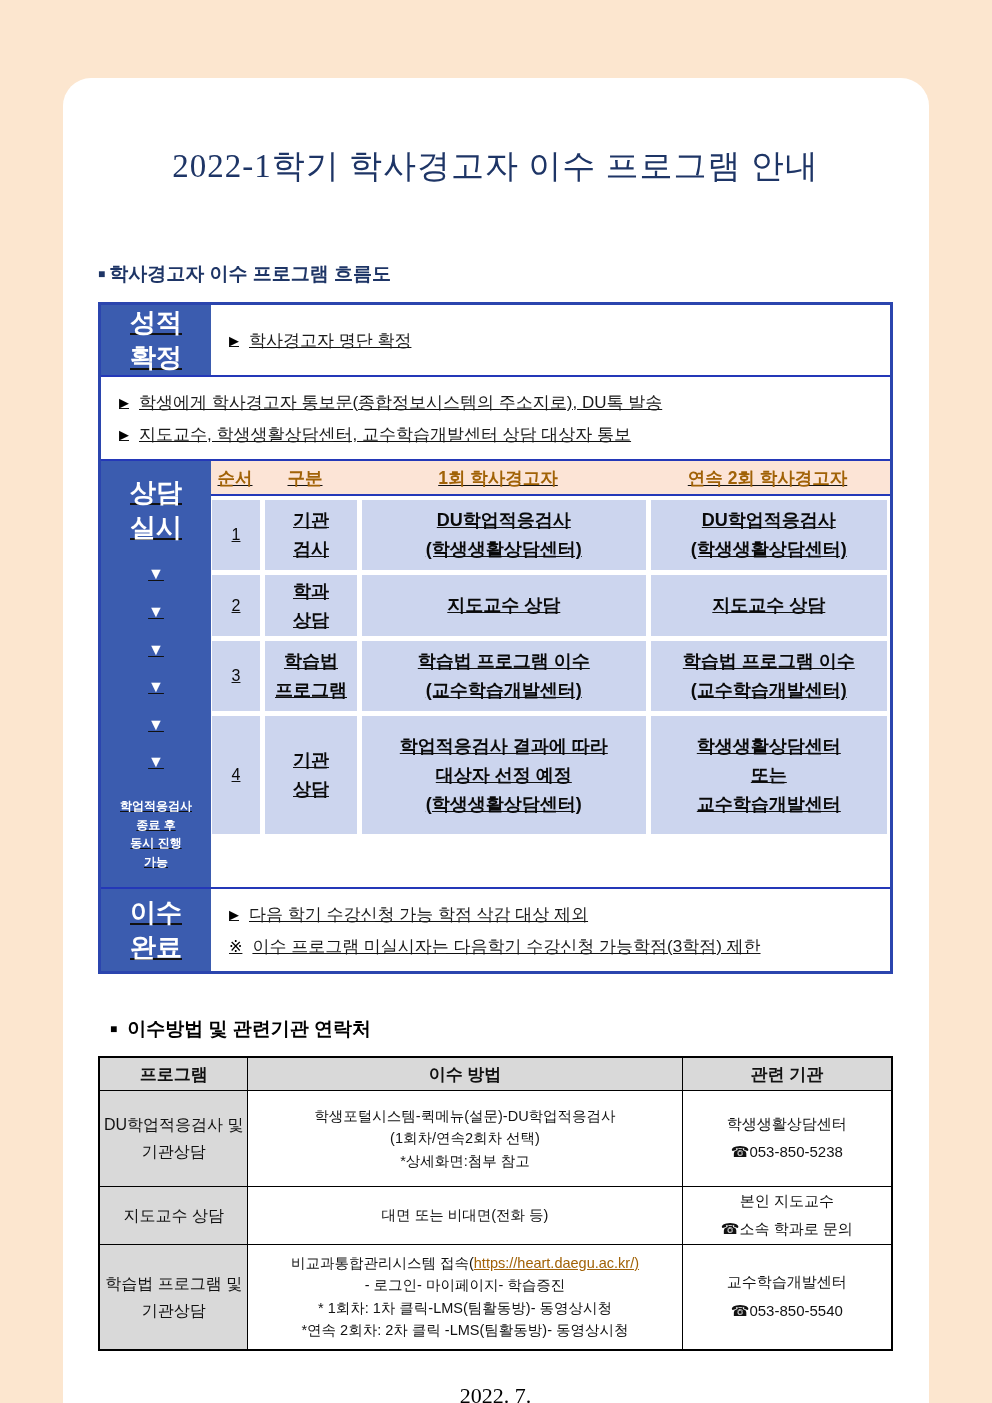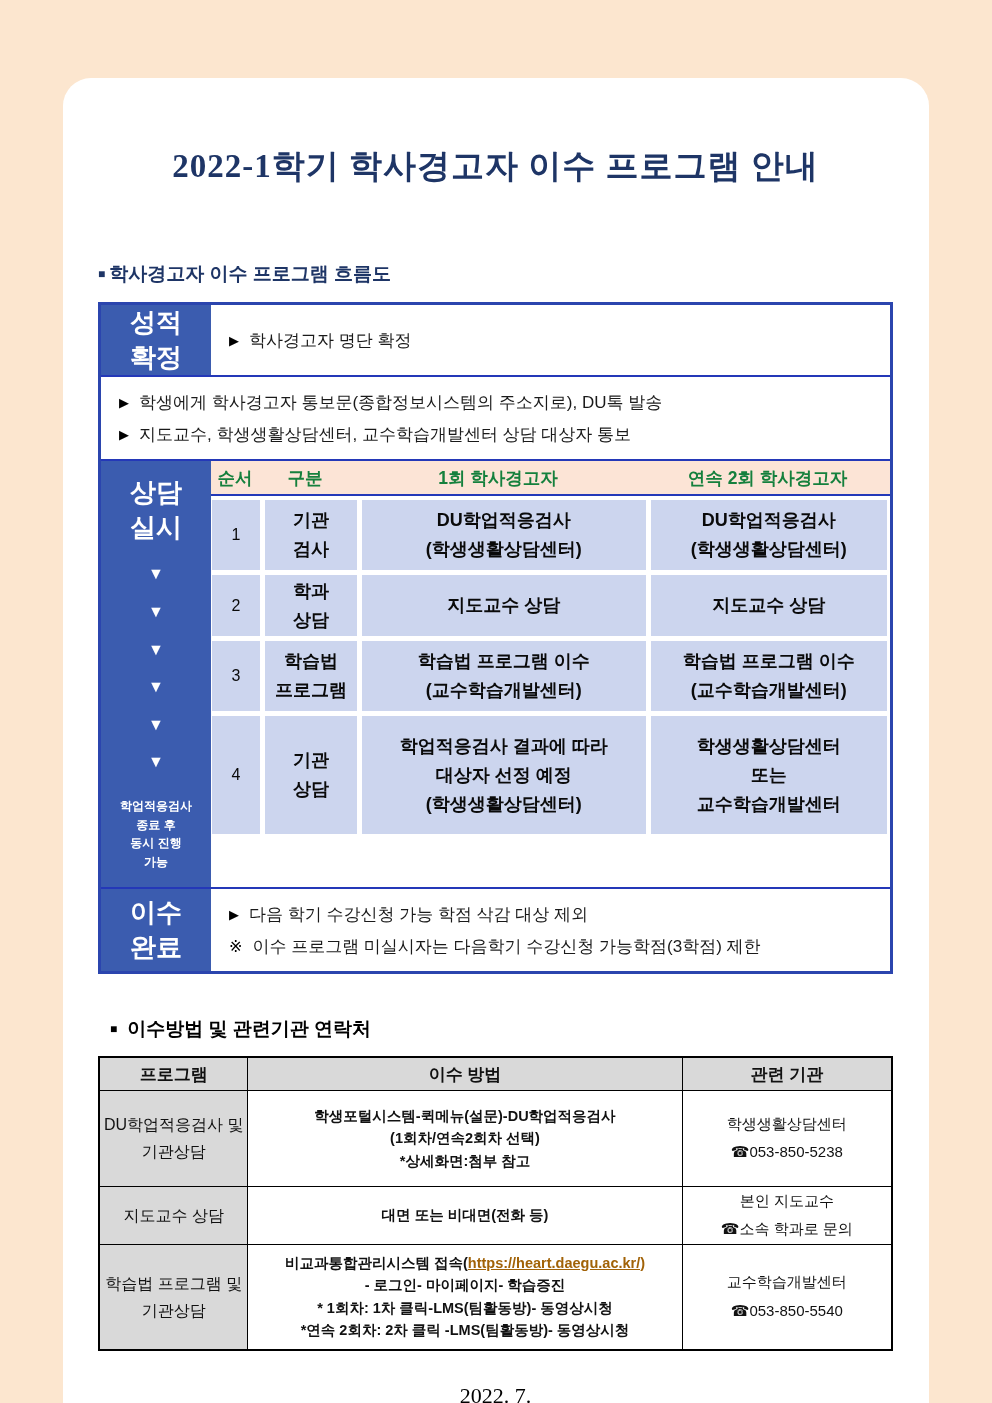--- a/index.html
+++ b/index.html
@@ -14,21 +14,21 @@
     width:866px;
     min-height:1252px;
     margin:78px 0 0 63px;
     background:#ffffff;
     border-radius:28px;
     padding:66px 36px 24px 35px;
   }
   .doc-title {
     text-align:center;
     font-family:"Liberation Serif","DejaVu Serif",serif;
-    font-weight:700;
+    font-weight:400;
     font-size:33px;
     letter-spacing:1px;
     color:#1e3566;
   }
   .section-heading {
     margin-top:72px;
     font-size:19px;
     font-weight:700;
     color:#1e3566;
     display:flex;
@@ -36,21 +36,21 @@
     gap:4px;
   }
   .section-heading .bullet { font-size:12px; line-height:1; }
   .section-heading.black { color:#000; margin-top:42px; gap:10px; padding-left:12px; }
 
   
   .flow {
     margin-top:15px;
     border:3px solid #2b45ae;
   }
-  .flow-row { display:flex; }
+  .flow-row { display:flex;text-decoration:underline; }
   .flow-row + .flow-row { border-top:2px solid #2438b8; }
   .flow-stage {
     flex:none;
     width:110px;
     background:#3b5caf;
     color:#fff;
     font-weight:700;
     font-size:26px;
     line-height:1.35;
     text-align:center;
@@ -83,21 +83,21 @@
   .itbl-head {
     display:grid;
     grid-template-columns:48px 92px 1.2fr 1fr;
     background:#fce4d6;
     border-bottom:2px solid #2438b8;
     min-height:35px;
     align-items:center;
     text-align:center;
     font-size:17.5px;
     font-weight:700;
-    color:#15803d;
+    color:#a16207;
   }
   .itbl-body {
     display:grid;
     grid-template-columns:48px 92px 1.2fr 1fr;
     grid-template-rows:70px 61px 70px 118px;
     gap:5px;
     padding:4px 3px 4px 1px;
     background:#fff;
   }
   .itbl-cell {
@@ -134,21 +134,21 @@
     font-size:17px;
     font-weight:600;
   }
   td.program {
     background:#d9d9d9;
     width:144px;
     font-size:16px;
     line-height:1.7;
     white-space:pre-line;
   }
-  td.method { width:420px; font-size:14.5px; line-height:1.55; padding:7px 4px;font-weight:bold; }
+  td.method { width:420px; font-size:14.5px; line-height:1.55; padding:7px 4px; }
   td.org { width:203px; font-size:15px; line-height:1.9; }
   tr.cr1 td { height:96px; }
   tr.cr2 td { height:56px; }
   tr.cr3 td { height:96px; }
   a.link { color:#a16207; text-decoration:underline; cursor:pointer;text-align:center; }
 
   .doc-date {
     margin-top:32px;
     text-align:center;
     font-family:"Liberation Serif","DejaVu Serif",serif;

